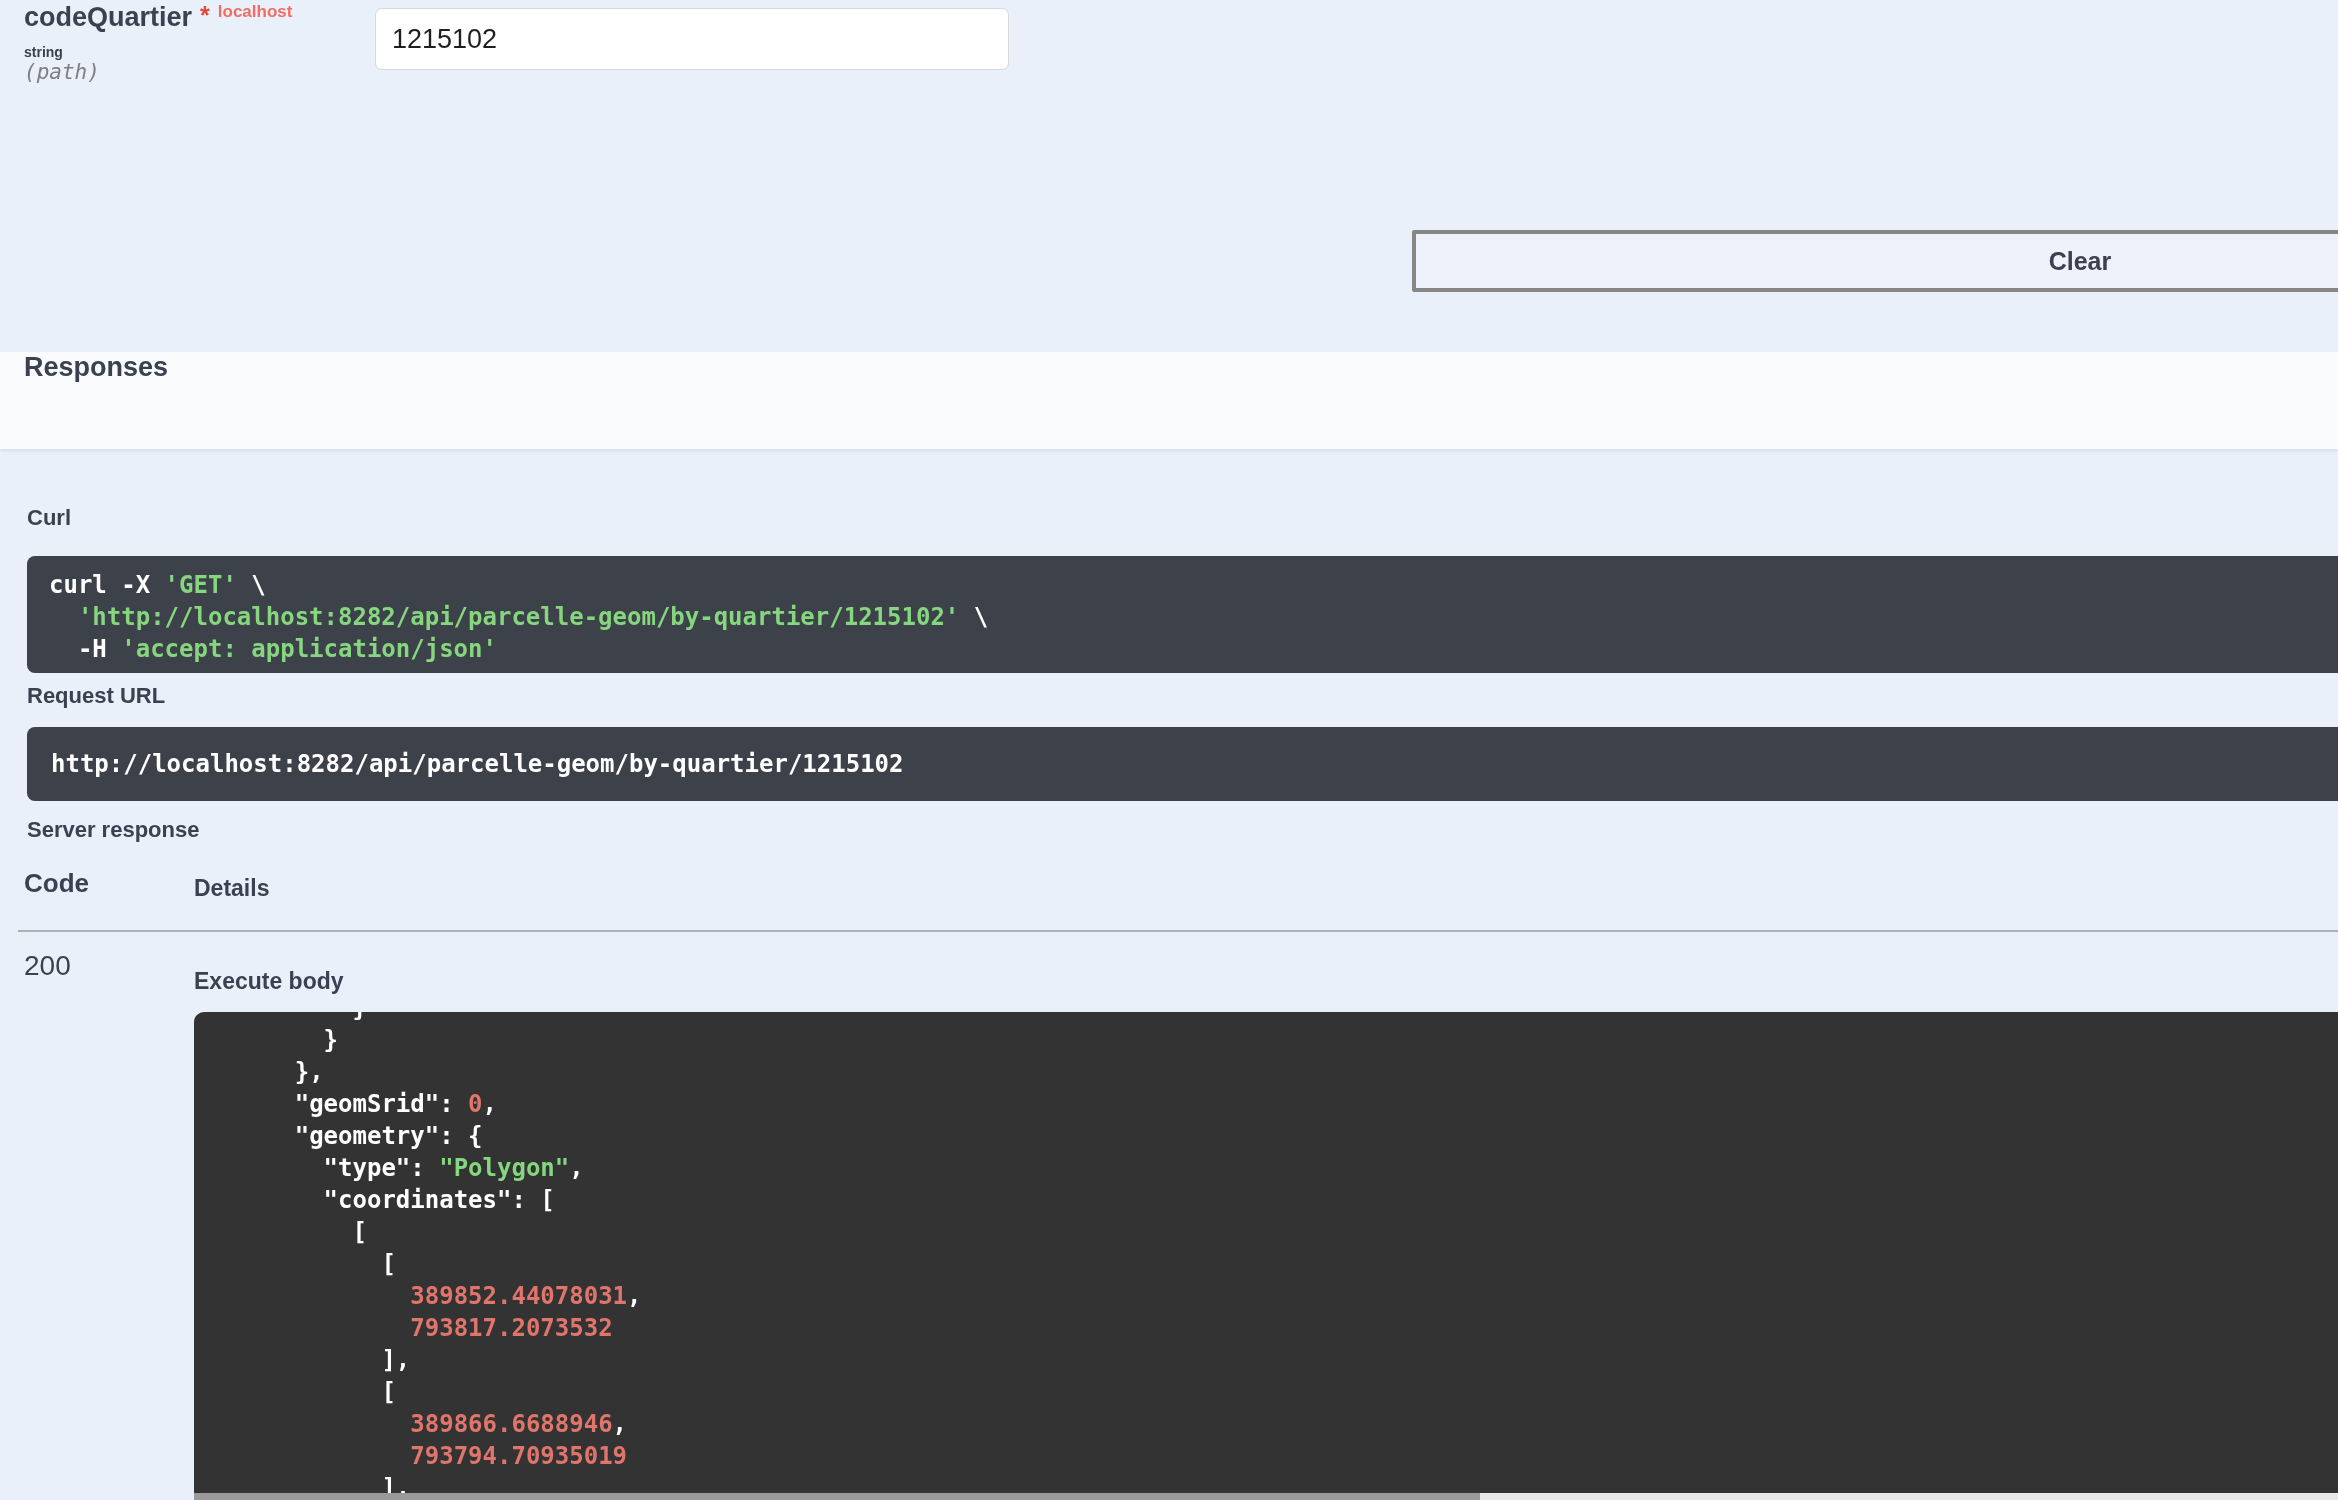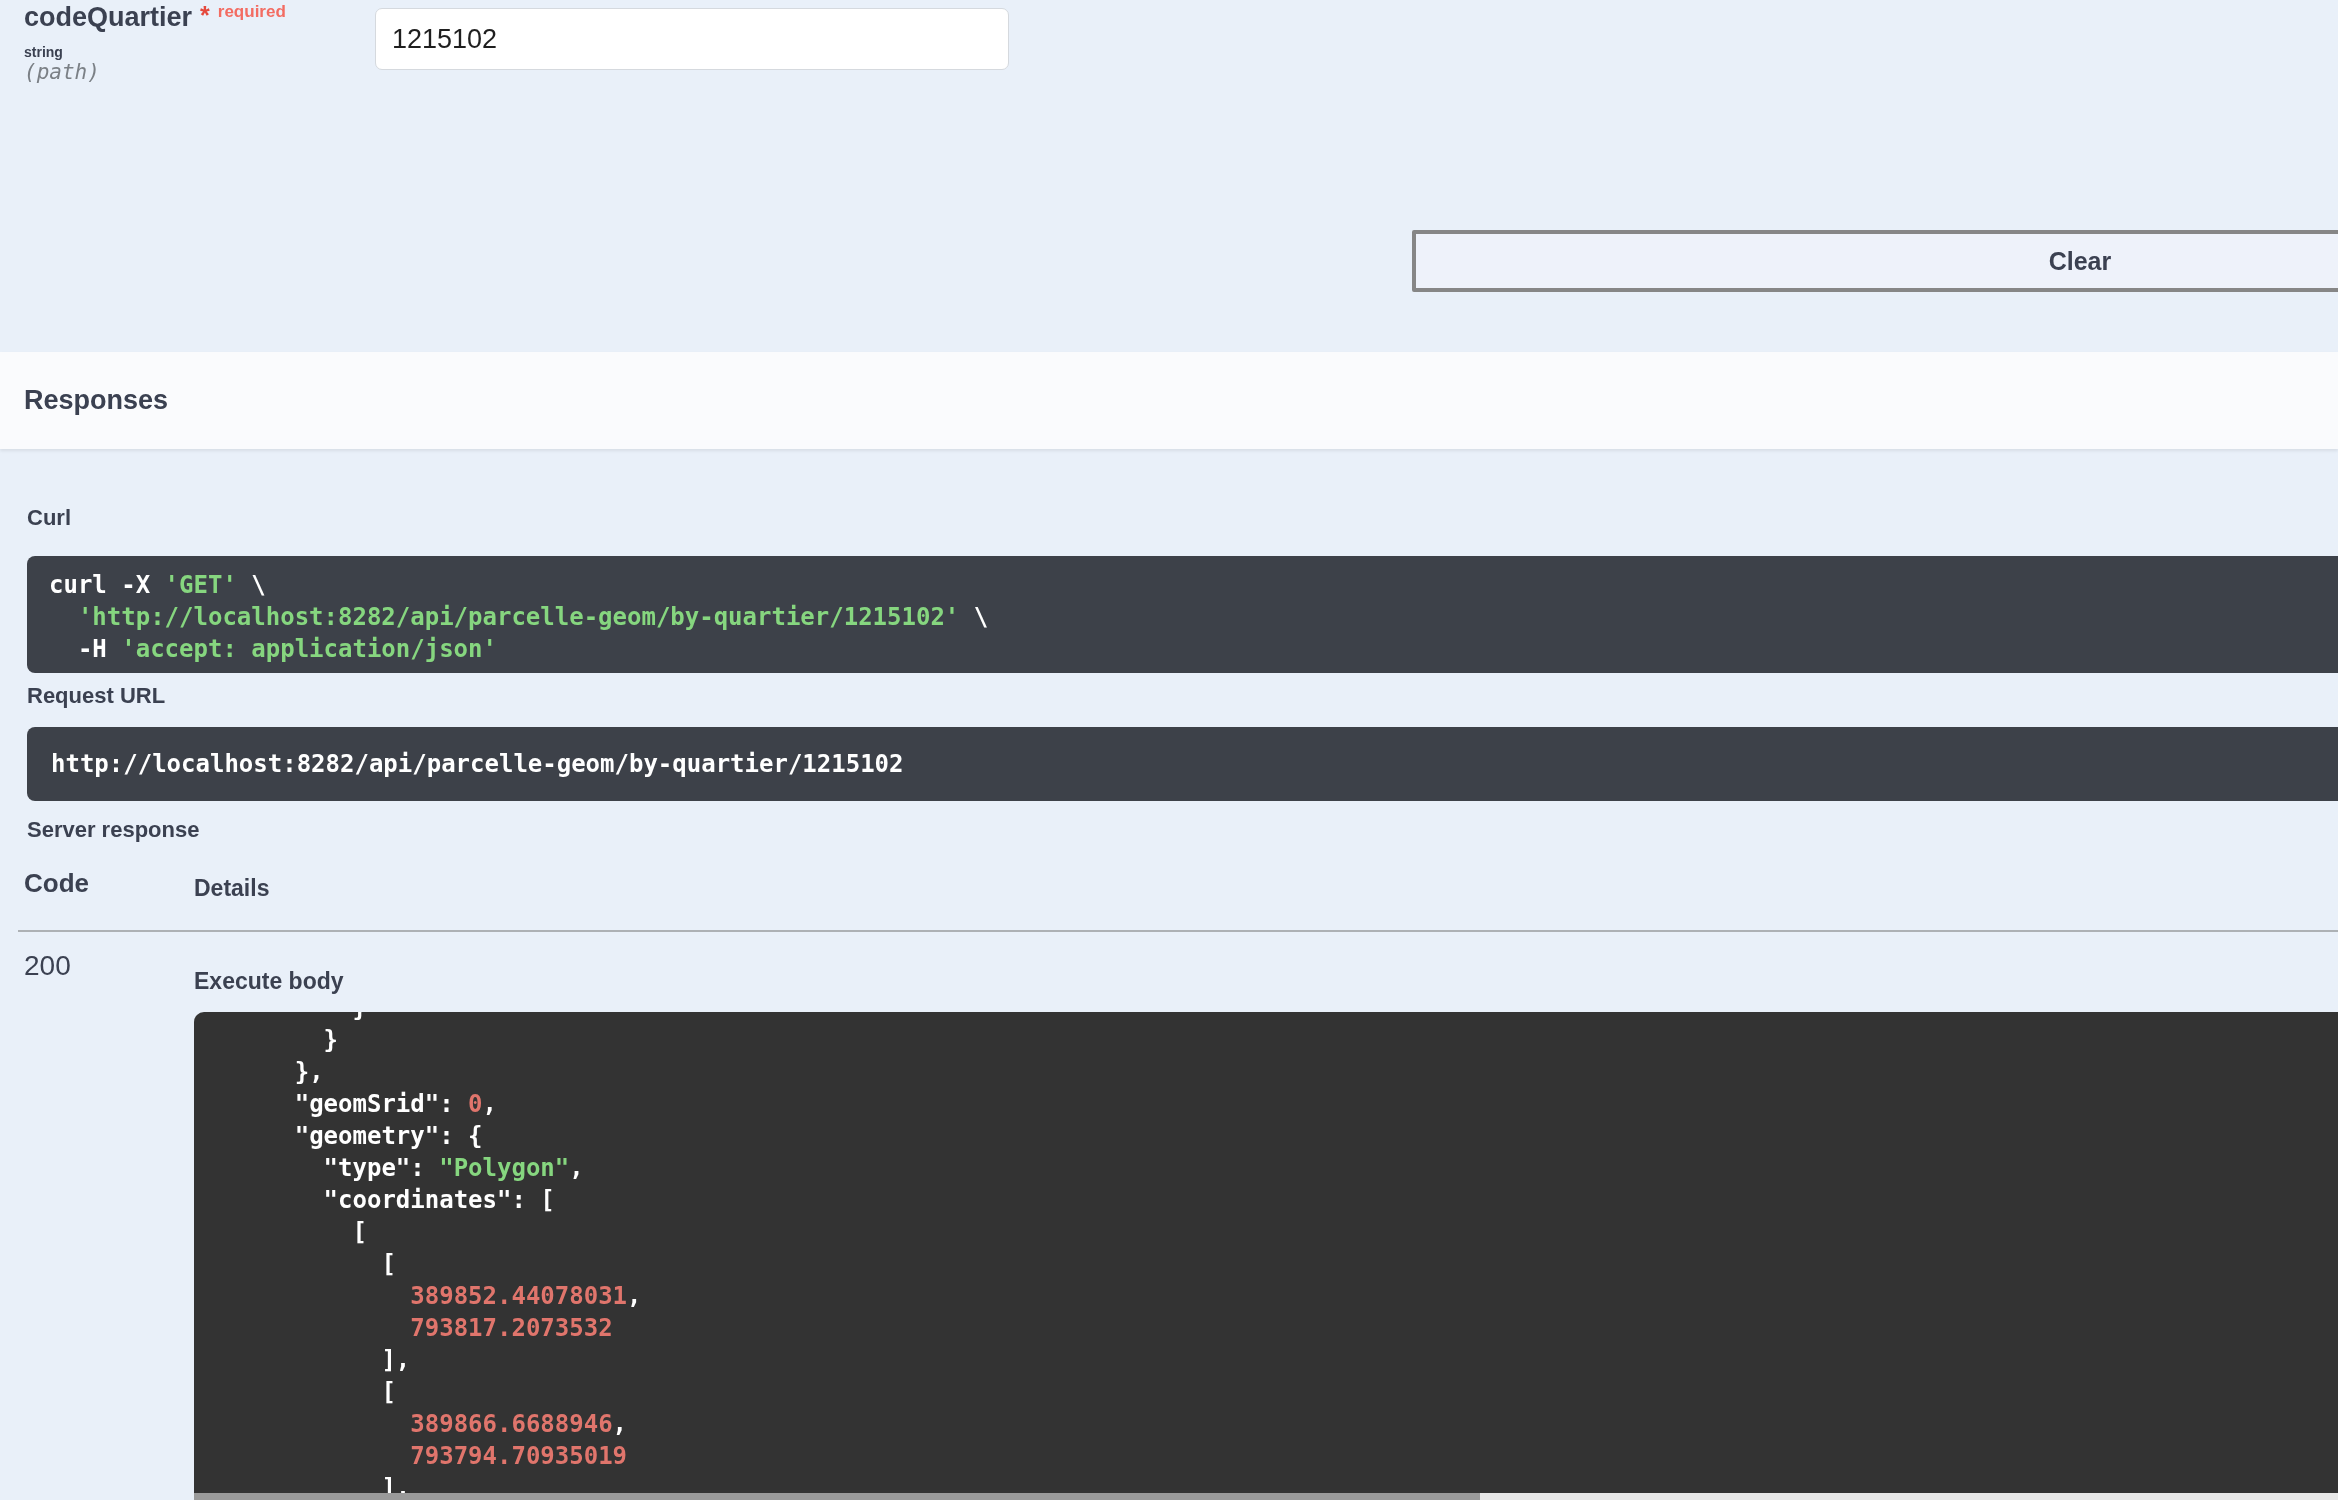--- a/index.html
+++ b/index.html
@@ -34,21 +34,21 @@
   .clear-btn {
     position:absolute; left:1412px; top:230px; width:1336px; height:62px; box-sizing:border-box;
     background:#eef2fa; border:4px solid #868686; border-radius:2px;
     color:#3b4151; font-family:"Liberation Sans",sans-serif; font-size:25px; font-weight:700; cursor:pointer;
   }
 
   
   .responses-header {
     position:absolute; left:0; right:0; top:352px; height:97px;
     background:#fafbfd; box-shadow:0 2px 3px rgba(0,0,0,0.08);
-    display:flex; align-items:center;
+    display:flex; 
   }
   .responses-title { font-size:27px; font-weight:700; color:#3b4151; margin-left:24px; }
 
   
   .lbl { position:absolute; font-size:22px; font-weight:700; color:#3b4151; }
   .curl-label   { left:27px; top:505px; }
   .requrl-label { left:27px; top:683px; }
   .server-label { left:27px; top:817px;text-align:center; }
   .code-header    { position:absolute; left:24px;  top:868px; font-size:26px; font-weight:700; }
   .details-header { position:absolute; left:194px; top:875px; font-size:23px; font-weight:700; }
@@ -83,21 +83,21 @@
   .hscrollbar { position:absolute; left:0; right:0; bottom:0; height:7px; background:#e7e7e7; }
   .hthumb { position:absolute; left:0; top:0; bottom:0; width:1286px; background:#9a9a9a; }
 </style>
 </head>
 <body>
 
 <div class="page">
 
   <div class="param-meta">
     <div class="param-name-row">
-      <span class="param-name">codeQuartier</span><span class="star">*</span><span class="required">required</span>
+      <span class="param-name">codeQuartier</span><span class="star">*</span><span class="required">localhost</span>
     </div>
     <div class="param-type">string</div>
     <div class="param-location">(path)</div>
   </div>
 
   <input class="param-input" type="text" value="1215102" style="">
 
   <button class="clear-btn">Clear</button>
 
   <div class="responses-header">

